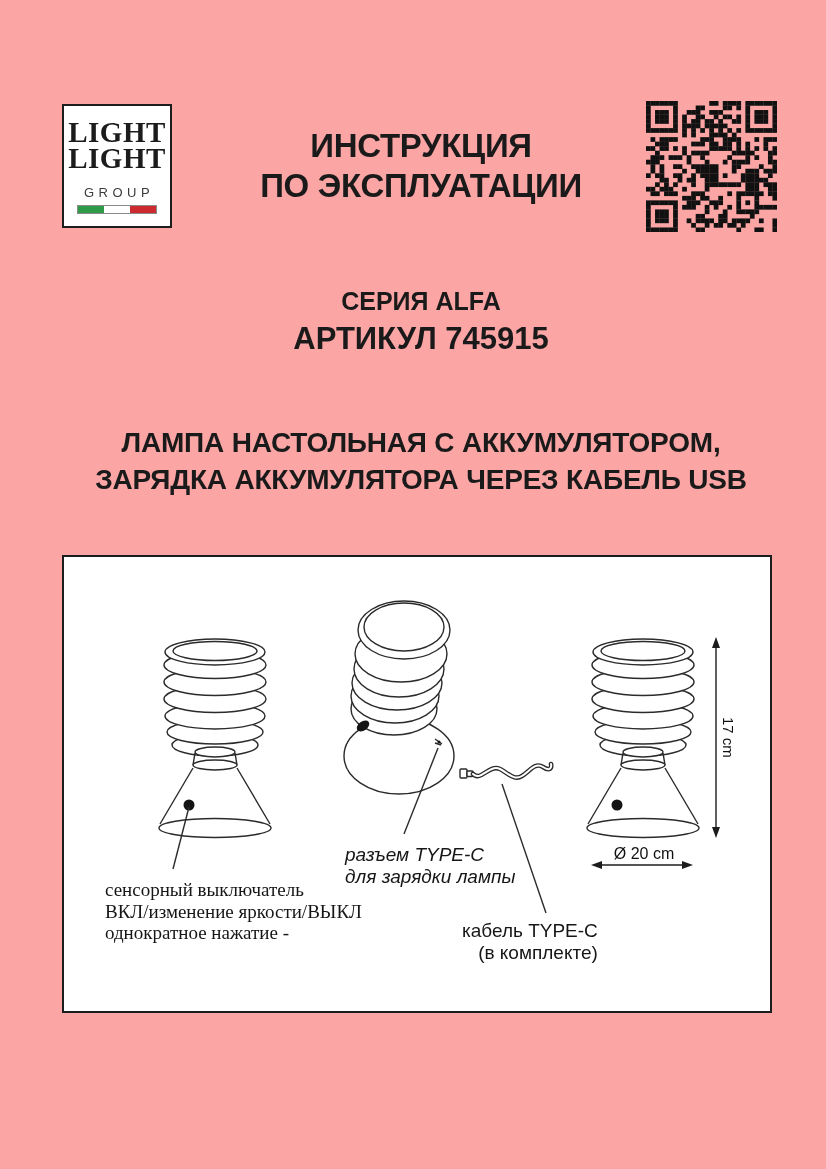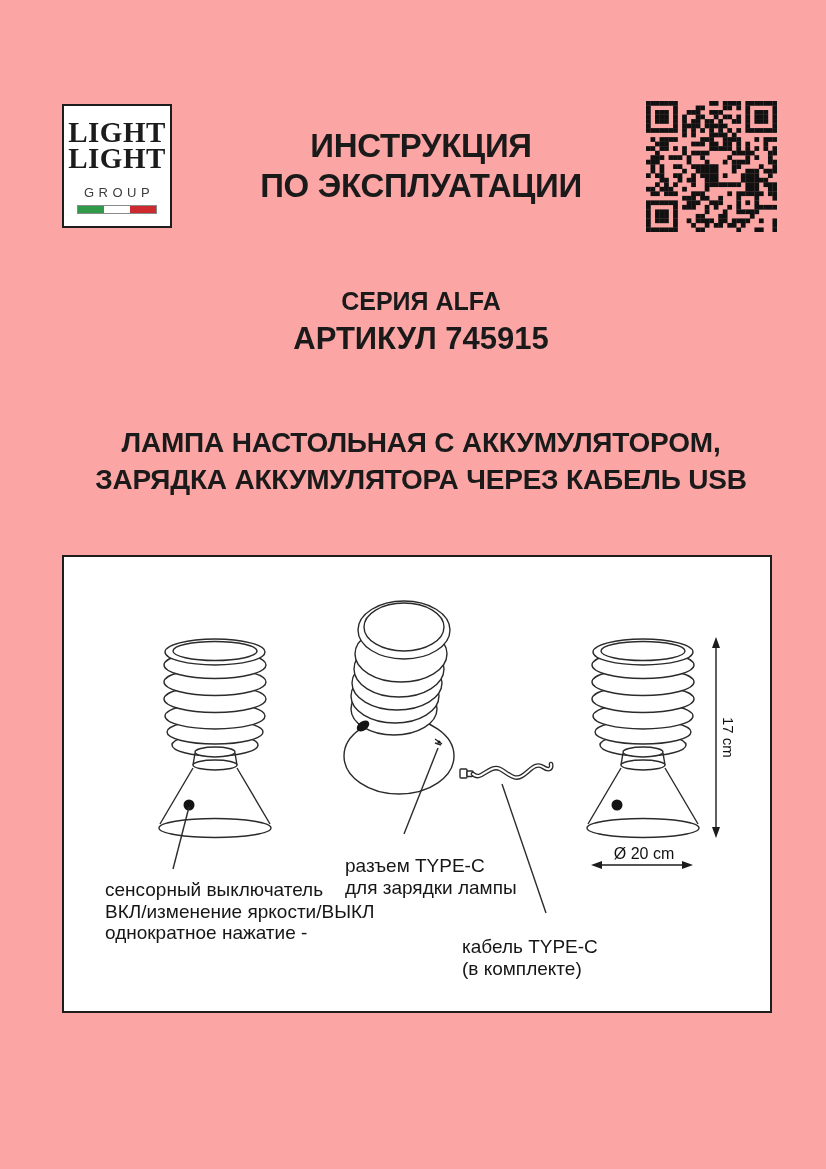--- a/index.html
+++ b/index.html
@@ -25,23 +25,23 @@
   .subtitle{top:424px;font-size:28px;font-weight:bold;line-height:37px;letter-spacing:-.2px;}
 
   
   .qr{position:absolute;left:646px;top:101px;width:131px;height:131px;}
 
   
   .diagram-box{position:absolute;left:62px;top:555px;width:706px;height:454px;
                border:2px solid #1d1d1d;background:#fff;}
   .diagram-box svg{position:absolute;left:0;top:0;}
   .dlabel{position:absolute;font-size:19px;line-height:21.5px;color:#161616;}
-  .lbl-switch{left:41px;top:322px;}
-  .lbl-port{left:281px;top:298px;}
-  .lbl-cable{left:398px;top:379px;}
+  .lbl-switch{left:41px;top:322px;font-family:Liberation Serif, serif;}
+  .lbl-port{left:281px;top:287px;font-style:italic;}
+  .lbl-cable{left:398px;top:363px;text-align:right;}
   .dim-h{position:absolute;left:673px;top:160px;transform:rotate(90deg);
          transform-origin:0 0;font-size:15px;white-space:nowrap;color:#111;}
   .dim-d{position:absolute;left:538px;top:288px;width:84px;text-align:center;
          font-size:16px;color:#111;}
   .stroke{fill:none;stroke:#2b2b2b;stroke-width:1.4;}
   .wfill{fill:#ffffff;stroke:#2b2b2b;stroke-width:1.4;}
 </style>
 </head>
 <body>
 

